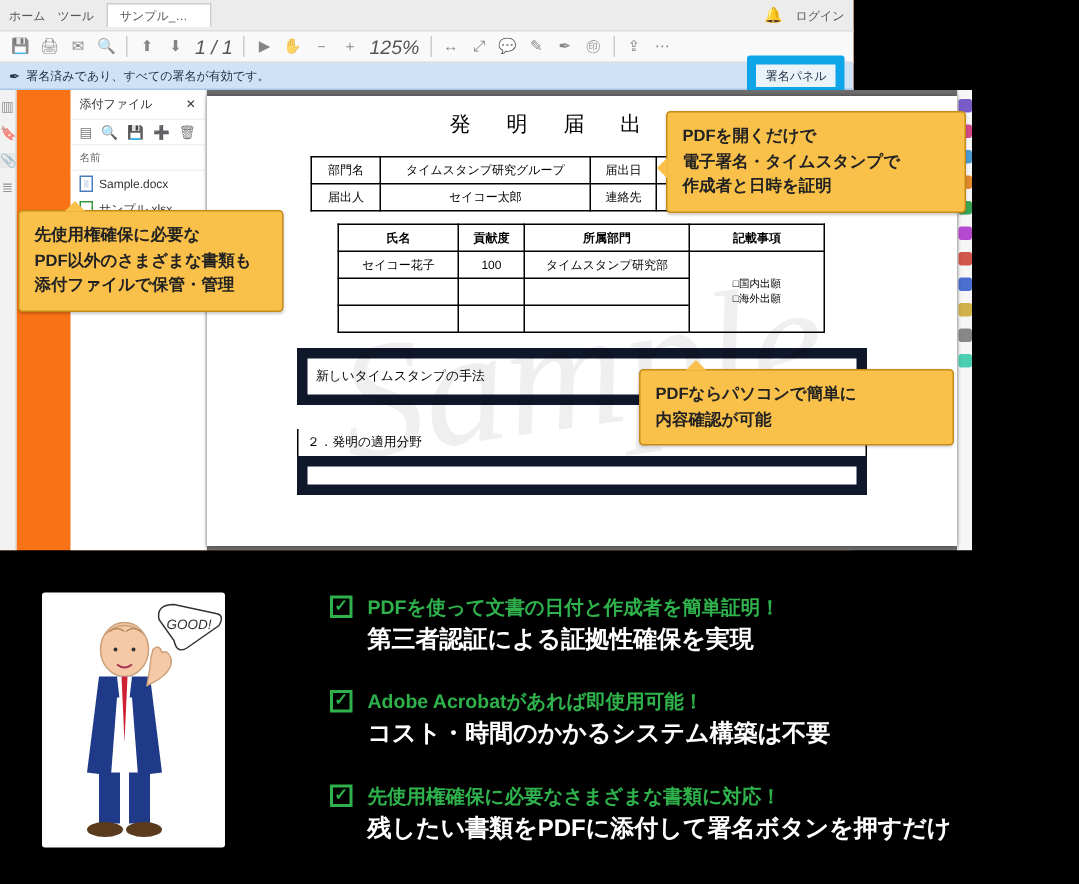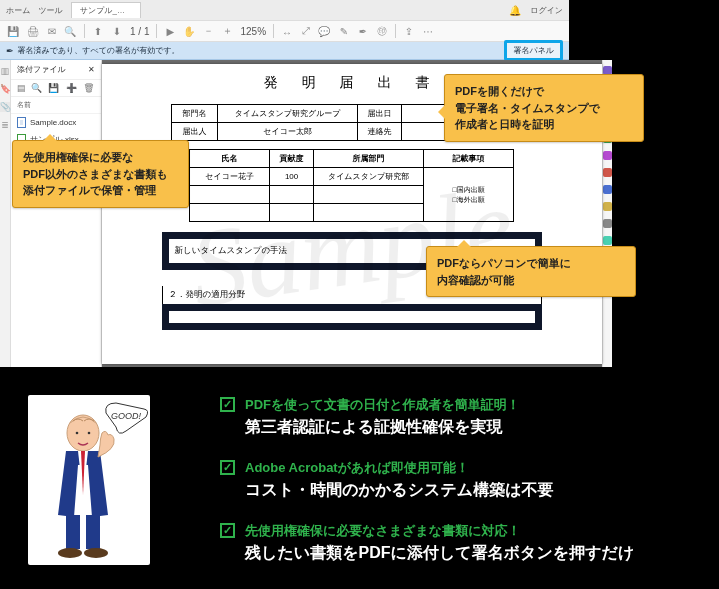--- a/index.html
+++ b/index.html
@@ -6,31 +6,31 @@
 body { width:719px; height:589px; background:#000; overflow:hidden; }
 
 .app { background:#f97316; width:569px; height:367px; position:relative; }
 .tabbar { height:20px; background:#ececec; display:flex; align-items:center; font-size:8px; color:#555; padding:0 6px; gap:8px; }
 .tabbar .tab { background:#fff; border:1px solid #ccc; border-bottom:none; padding:2px 8px; font-size:8px; max-width:70px; white-space:nowrap; overflow:hidden; text-overflow:ellipsis; }
 .tabbar .right { margin-left:auto; display:flex; gap:8px; align-items:center; }
 .bell { font-size:10px; }
 .toolbar { height:22px; background:#f9f9f9; border-top:1px solid #ddd; border-bottom:1px solid #ddd; display:flex; align-items:center; gap:7px; padding:0 8px; font-size:10px; color:#555; }
 .toolbar .sep { width:1px; height:14px; background:#ccc; }
 .toolbar .ico { width:12px; height:12px; display:inline-flex; align-items:center; justify-content:center; opacity:.7; }
-.toolbar .zoom { font-size:10px; }
+.toolbar .zoom { font-size:13px;font-style:italic; }
 .signbar { height:18px; background:#cfe3f6; border-bottom:1px solid #a6c7e6; display:flex; align-items:center; font-size:8px; color:#234; padding:0 6px; }
 .signbar .pen { margin-right:4px; font-size:9px; }
-.signbar .btn { margin-left:auto; border:3px solid #0ea5e9; border-radius:2px; padding:2px 6px; font-size:8px; background:#eaf2fa; }
+.signbar .btn { margin-left:auto; border:6px solid #0ea5e9; border-radius:2px; padding:2px 6px; font-size:8px; background:#eaf2fa; }
 .workarea { position:absolute; top:60px; bottom:0; left:0; right:0; display:flex; }
 
 .rail { width:16px; background:#f2f2f2; border-right:1px solid #ddd; display:flex; flex-direction:column; align-items:center; gap:8px; padding-top:6px; }
 .rail .ri { width:10px; height:10px; opacity:.6; font-size:9px; line-height:10px; text-align:center; color:#555;}
 .rail .ri.active { background:#e3e3e3; }
 
-.sidepanel { width:110px; background:#fff; border-right:1px solid #ddd; font-size:8px; color:#333; }
+.sidepanel { width:110px; background:#fff; border-right:1px solid #ddd; font-size:8px; color:#333;margin-left:36px; }
 .sp-head { display:flex; align-items:center; justify-content:space-between; padding:4px 6px; border-bottom:1px solid #eee; }
 .sp-tools { display:flex; gap:6px; padding:3px 6px; border-bottom:1px solid #eee; color:#777; font-size:9px;}
 .sp-label { padding:3px 6px; color:#666; font-size:7px; border-bottom:1px solid #f2f2f2;}
 .sp-item { display:flex; align-items:center; gap:4px; padding:3px 6px; }
 .sp-item .doc { width:9px; height:11px; background:#fff; border:1px solid #4a7bbf; position:relative; }
 .sp-item .doc.blue::after{content:"";position:absolute;inset:2px;background:#4a7bbf33;}
 .sp-item .doc.green { border-color:#3a9a3a; }
 
 .page { flex:1; background:#6d6d6d; position:relative; display:flex; justify-content:center; padding-top:4px; }
 .sheet { width:500px; height:300px; background:#fff; position:relative; box-shadow:0 0 3px rgba(0,0,0,.4); overflow:hidden; }

